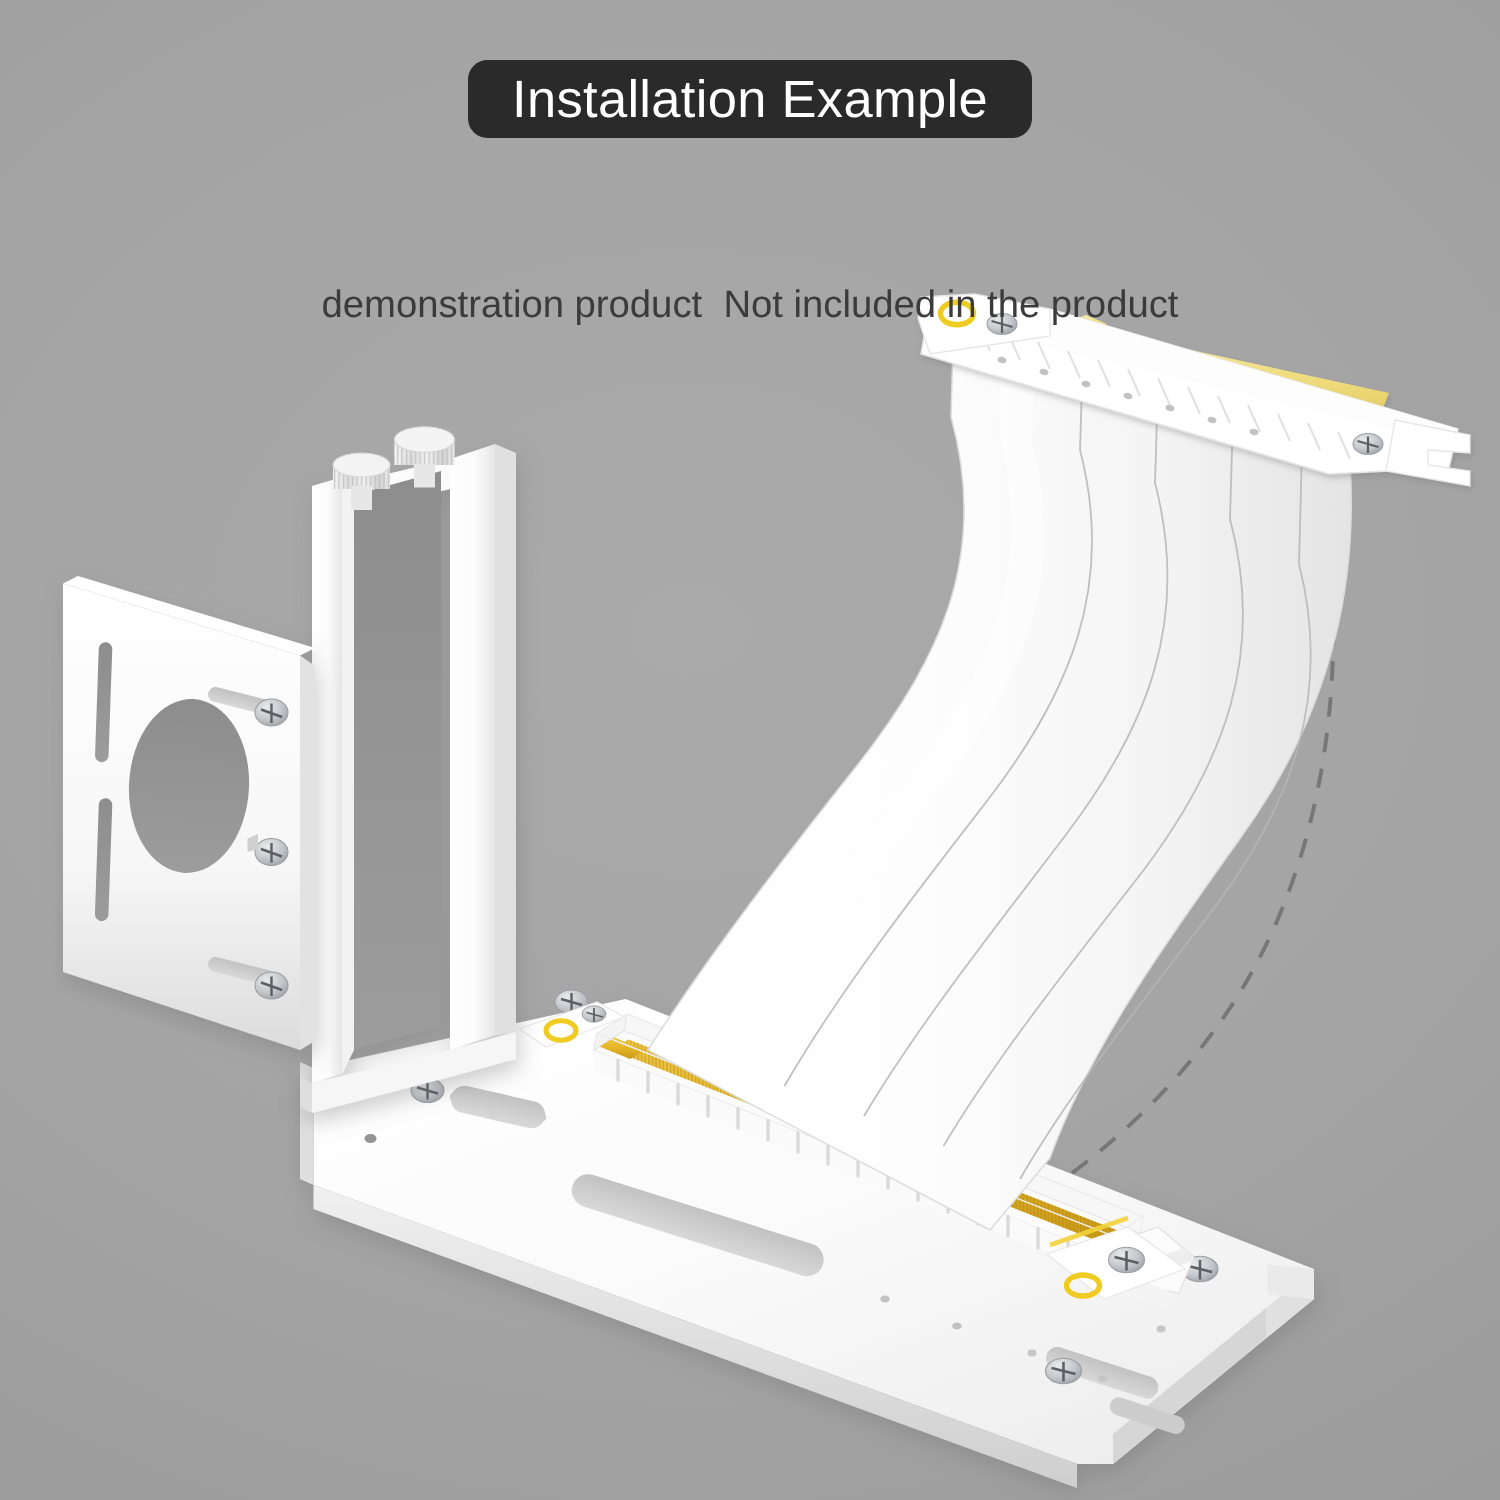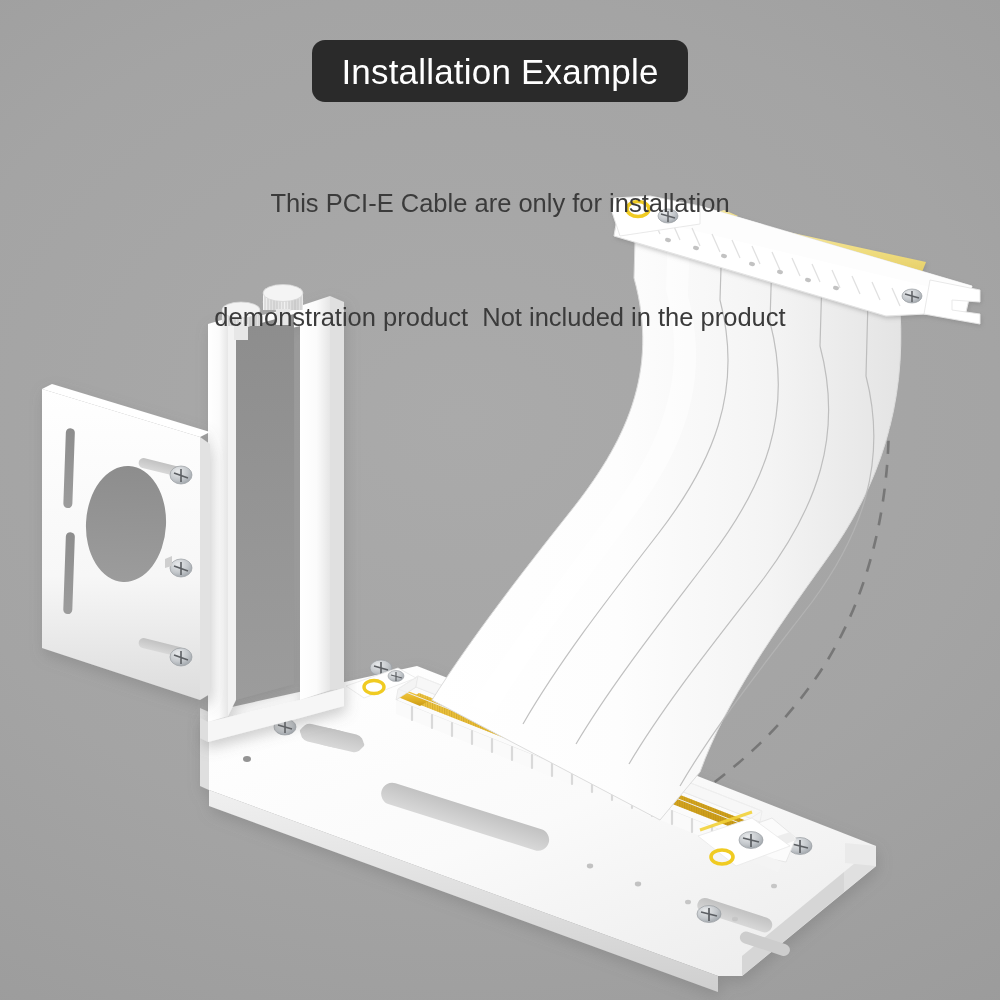--- a/index.html
+++ b/index.html
@@ -22,21 +22,21 @@
     background:
       radial-gradient(ellipse 120% 95% at 46% 42%, #aaaaaa 0%, #a4a4a4 45%, #9b9b9b 78%, #959595 100%);
   }
 
   
   #title-banner {
     position: absolute;
     left: 312px;
     top: 40px;
     width: 376px;
-    height: 62px;
+    height: 52px;
     background: #2a2a2a;
     border-radius: 13px;
     display: flex;
     align-items: center;
     justify-content: center;
   }
   #title-text {
     color: #ffffff;
     font-size: 35px;
     font-weight: 400;
@@ -385,17 +385,16 @@
       </g>
 
     </svg>
   </div>
 
   <div id="title-banner">
     <span id="title-text">Installation Example</span>
   </div>
 
   <div id="subtitle">
-    <div>This PCI-E Cable are only for installation</div>
     <div>demonstration product  Not included in the product</div>
   </div>
 
 </div>
 
 </body></html>

